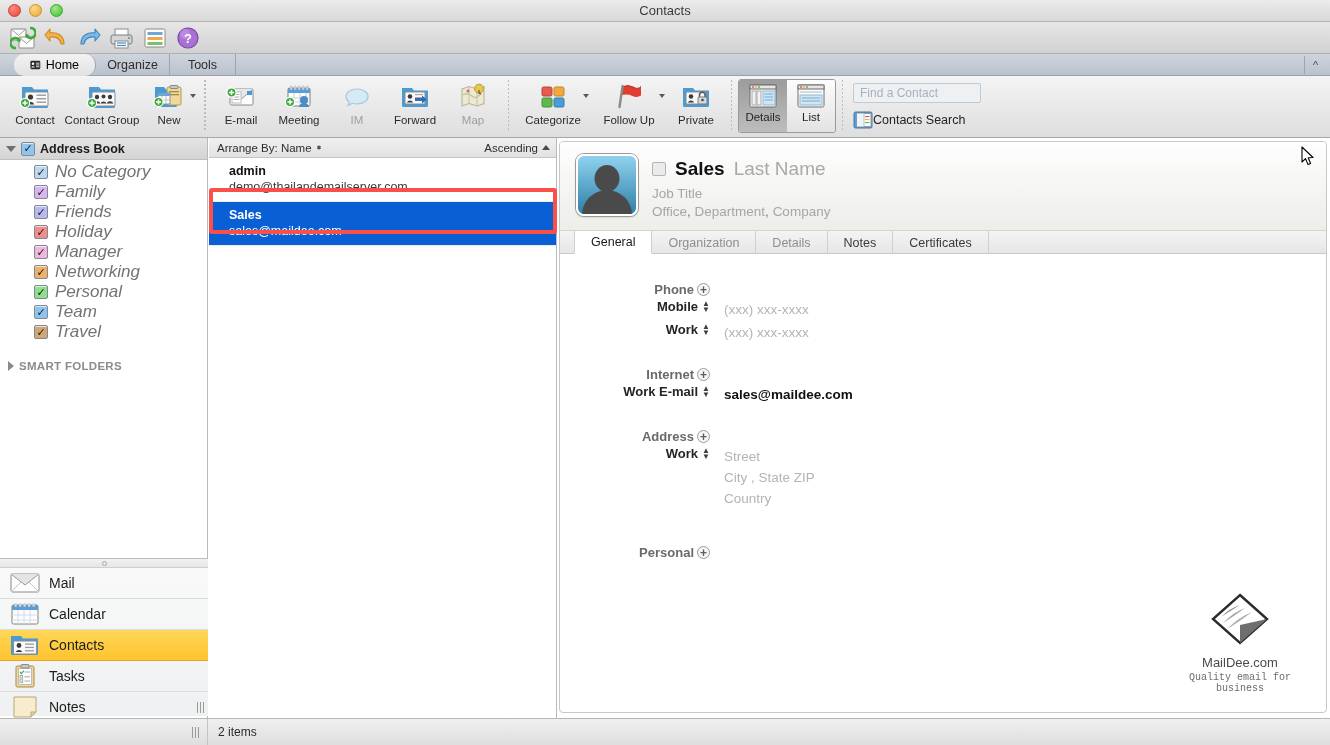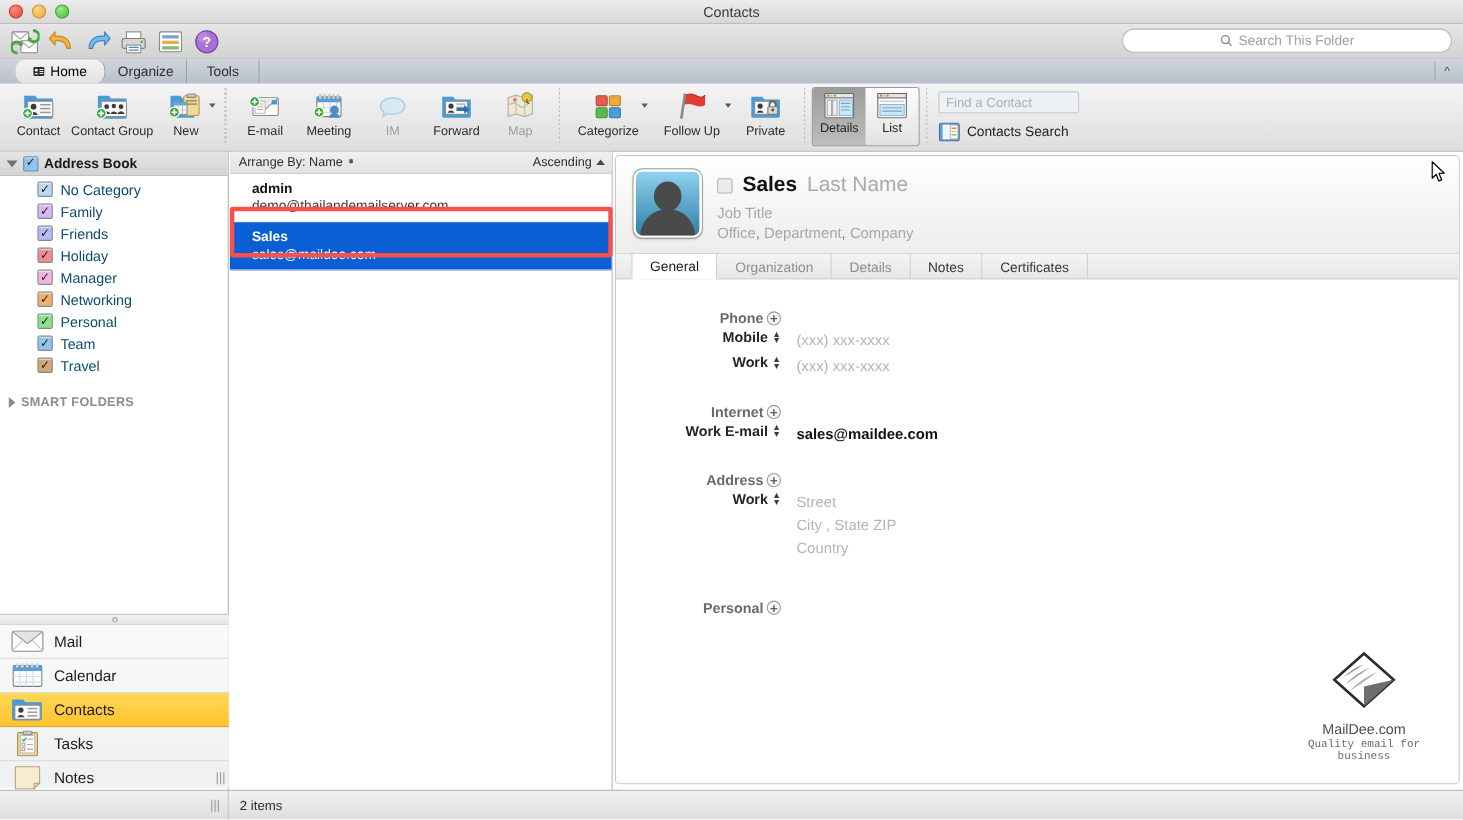--- a/index.html
+++ b/index.html
@@ -104,21 +104,21 @@
     background: linear-gradient(#fdfdfd, #e2e2e2); cursor: default;
   }
   .vbtn.active { background: linear-gradient(#9c9c9c, #bdbdbd); }
   .vbtn .lbl { font-size: 11.5px; color: #242424; }
   .findcontact {
     width: 128px; height: 20px; margin-top: 7px;
     background: #eef1f4; border: 1px solid #c2c9d0; border-radius: 2px;
     display: flex; align-items: center; padding-left: 6px;
     font-size: 12px; color: #a9b0b7;
   }
-  .csearch { display: flex; align-items: center; gap: 6px; margin-top: 8px; font-size: 12.5px; color: #232323; }
+  .csearch { display: flex; align-items: center; margin-top: 8px; font-size: 12.5px; color: #232323; }
 
   
   .sidebar {
     position: absolute; left: 0; top: 138px; width: 208px; height: 580px;
     background: #fff; border-right: 1px solid #b9b9b9;
   }
   .ab-header {
     height: 22px; background: linear-gradient(#e4e4e4, #d4d4d4);
     border-bottom: 1px solid #c0c0c0;
     display: flex; align-items: center; gap: 5px; padding-left: 6px;
@@ -129,21 +129,21 @@
                border-left: 6px solid #8a8a8a; border-right: none; }
   .ab-header .t { font-size: 12.5px; font-weight: bold; color: #1a1a1a; }
   .cbox {
     width: 14px; height: 14px; border-radius: 2px; border: 1px solid #7f8a96;
     display: flex; align-items: center; justify-content: center;
     font-size: 11px; color: #1c1c1c; line-height: 1;
     box-shadow: inset 0 1px 0 rgba(255,255,255,.65);
   }
   .cat-list { padding-top: 2px; }
   .cat-row { height: 20px; display: flex; align-items: center; gap: 7px; padding-left: 34px; cursor: default; }
-  .cat-row .n { font-size: 13px; color: #0c4a6e; }
+  .cat-row .n { font-size: 17px; color: #737373; font-style: italic; }
   .smart {
     margin-top: 14px; padding-left: 8px; height: 20px;
     display: flex; align-items: center; gap: 5px;
   }
   .smart .n { font-size: 11.5px; font-weight: bold; color: #8b8b8b; letter-spacing: .3px; }
 
   .navsplit {
     position: absolute; left: 0; bottom: 29px; width: 208px; height: 158px;
     background: linear-gradient(#fafafa, #eef0f1);
     border-top: 1px solid #bdbdbd;
@@ -320,27 +320,20 @@
           <rect x="4.5" y="15" width="15" height="3" fill="#7fbf6a"></rect>
         </svg>
       </div>
       <div class="qat-btn">
         <svg width="24" height="24" viewBox="0 0 24 24">
           <circle cx="12" cy="12" r="10" fill="#a971d4" stroke="#7c47ac" stroke-width="1.2"></circle>
           <circle cx="9" cy="8" r="5" fill="#c79ee6" opacity=".55"></circle>
           <text x="12" y="17" font-size="13" font-weight="bold" fill="#fff" text-anchor="middle" font-family="Liberation Sans, sans-serif">?</text>
         </svg>
       </div>
-    </div>
-    <div class="searchbox">
-      <svg width="12" height="12" viewBox="0 0 12 12">
-        <circle cx="5" cy="5" r="3.6" fill="none" stroke="#8e8e8e" stroke-width="1.3"></circle>
-        <line x1="7.7" y1="7.7" x2="10.5" y2="10.5" stroke="#8e8e8e" stroke-width="1.3"></line>
-      </svg>
-      <span class="ph">Search This Folder</span>
     </div>
   </div>
 
   <div class="ribbon-tabs">
     <div class="rtab tab-home active">
       <svg width="14" height="12" viewBox="0 0 14 12">
         <rect x="0.5" y="0.5" width="13" height="11" rx="1.5" fill="#2b2b2b"></rect>
         <circle cx="4" cy="4.4" r="1.7" fill="#fff"></circle>
         <path d="M1.6 9.4 a2.6 2.6 0 0 1 4.8 0 z" fill="#fff"></path>
         <rect x="7.8" y="3" width="4.6" height="1.1" fill="#fff"></rect>

